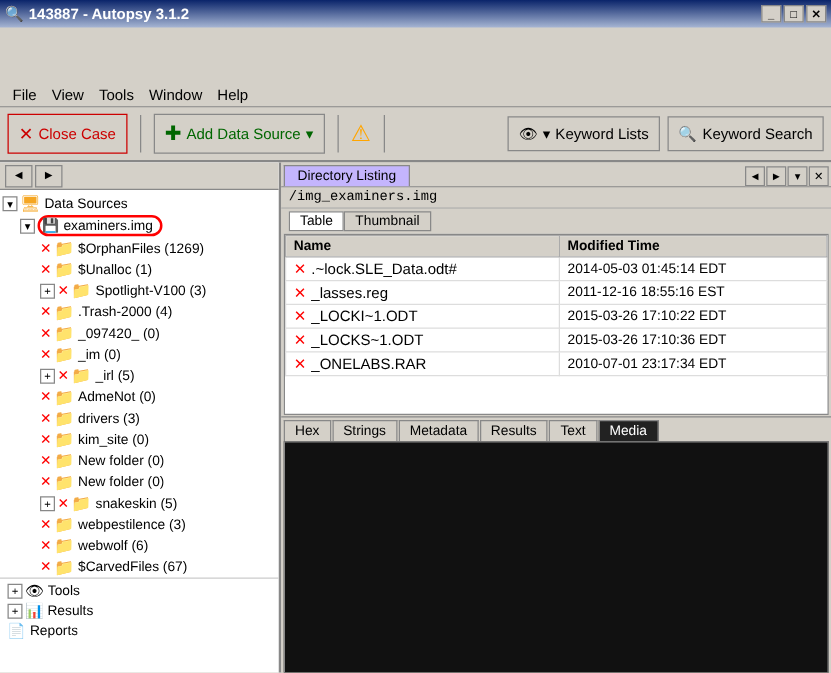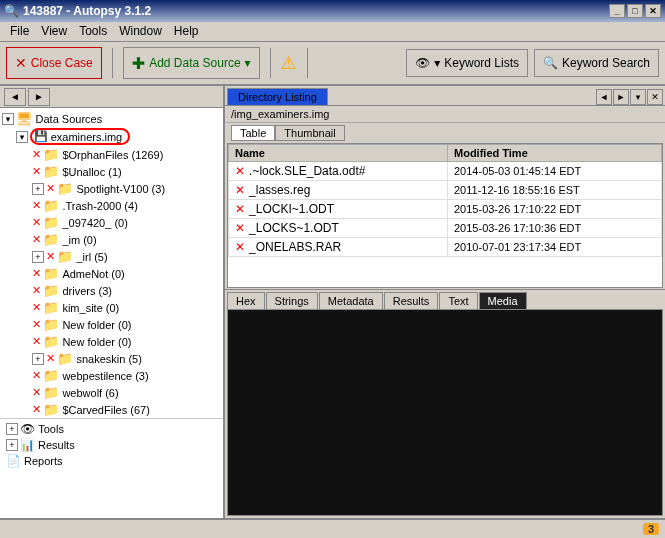--- a/index.html
+++ b/index.html
@@ -23,22 +23,24 @@
       width: 16px; height: 14px; background: #d4d0c8; border: 1px solid #888;
       display: flex; align-items: center; justify-content: center; font-size: 9px; cursor: pointer;
       color: #000;
     }
 
     
     .menu-bar {
       background: #d4d0c8;
       height: 20px;
       display: flex;
+      align-items: center;
       padding: 0 4px;
       border-bottom: 1px solid #888;
+      margin-top: 44px;
     }
     .menu-item { padding: 2px 6px; cursor: pointer; font-size: 12px; }
 
     
     .toolbar {
       background: #d4d0c8;
       height: 44px;
       display: flex;
       align-items: center;
       padding: 2px 6px;
@@ -110,25 +112,25 @@
       background: #d4d0c8;
       display: flex;
       align-items: flex-end;
       padding: 2px 2px 0 2px;
       border-bottom: 1px solid #888;
     }
     .dir-tab {
       padding: 2px 10px; border: 1px solid #888; background: #d4d0c8;
       border-bottom: none; margin-right: 2px; cursor: pointer; font-size: 11px;
     }
-    .dir-tab.active { background: #1d4ed8; }
+    .dir-tab.active { background: #c4b5fd; }
     .dir-tab-controls { margin-left: auto; display: flex; gap: 1px; }
     .dir-ctrl-btn { width: 16px; height: 16px; background: #d4d0c8; border: 1px solid #888; display: flex; align-items: center; justify-content: center; font-size: 9px; cursor: pointer; }
 
-    .dir-path { padding: 2px 6px; font-size: 11px; background: #d4d0c8; border-bottom: 1px solid #aaa; }
+    .dir-path { padding: 2px 6px; font-size: 11px; background: #d4d0c8; border-bottom: 1px solid #aaa; font-family: Liberation Mono, monospace; }
 
     
     .view-tab-bar {
       padding: 2px 6px;
       display: flex;
       gap: 0;
       background: #d4d0c8;
     }
     .view-tab { padding: 1px 8px; border: 1px solid #888; background: #d4d0c8; cursor: pointer; font-size: 11px; text-align: right; }
     .view-tab.active { background: white; }

